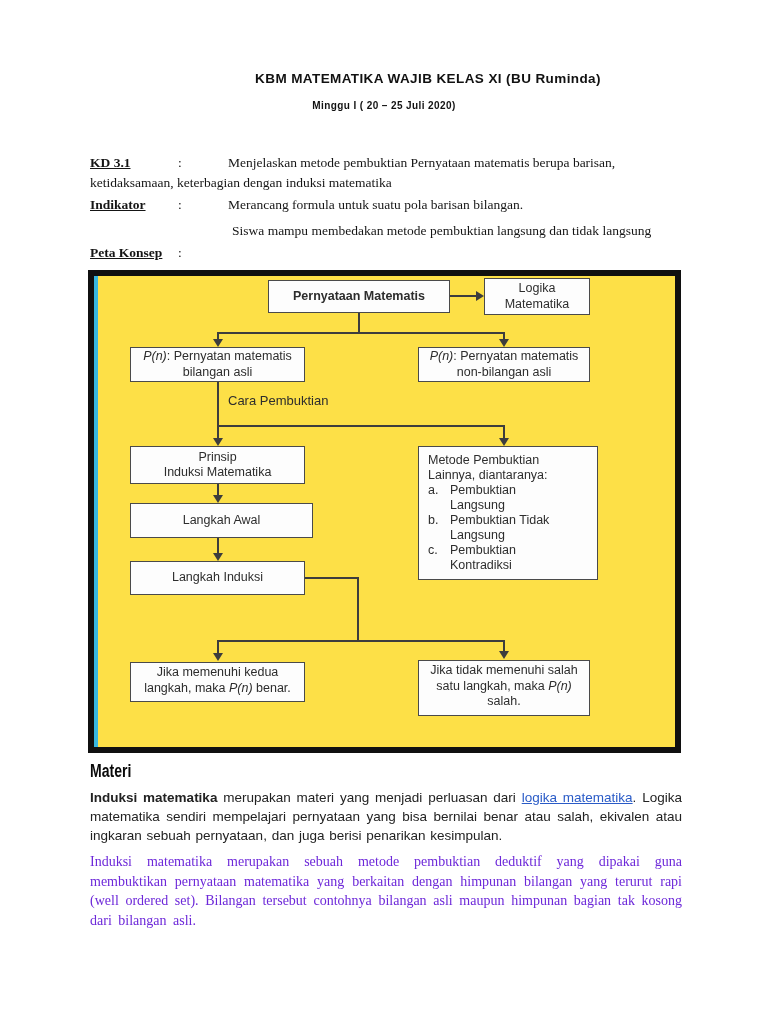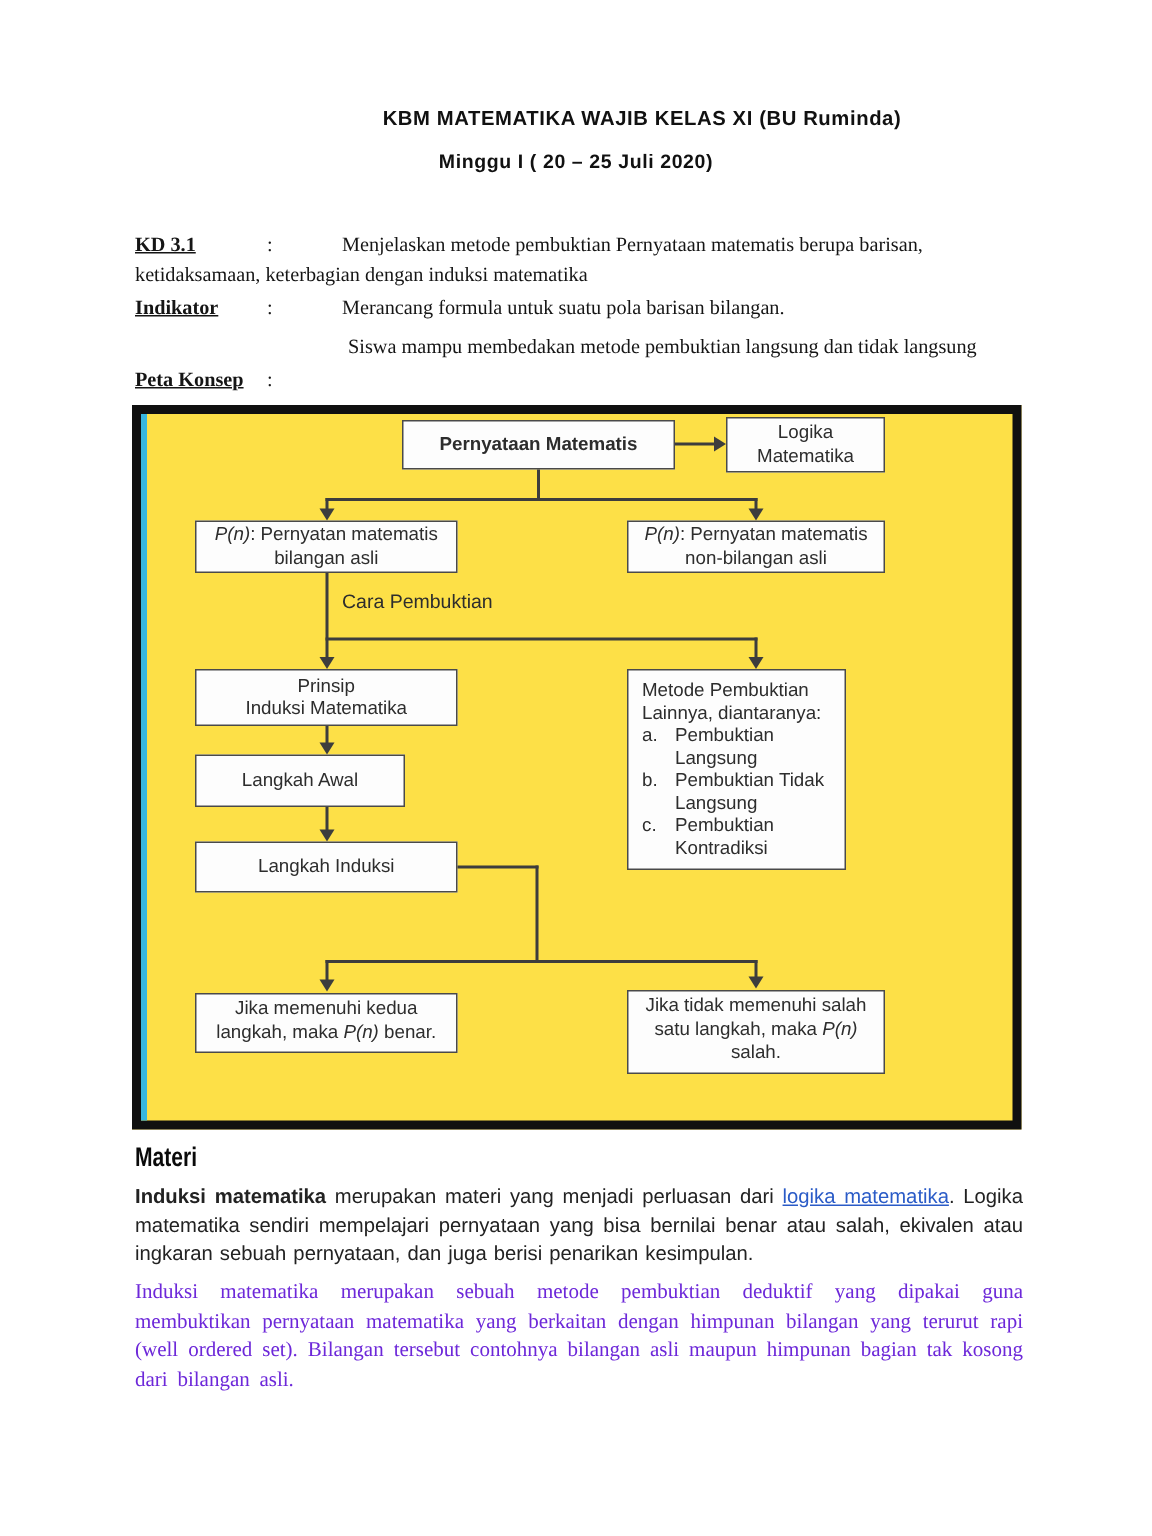--- a/index.html
+++ b/index.html
@@ -2,21 +2,21 @@
 <html><head>
 <meta charset="utf-8">
 <style>
   html,body{margin:0;padding:0;background:#ffffff;}
   .page{position:relative;width:768px;height:1024px;background:#ffffff;overflow:hidden;
         font-family:"Liberation Sans",sans-serif;color:#1b1b1b;}
   .abs{position:absolute;}
 
   
   .title{top:71px;left:0;width:768px;text-align:center;font-weight:bold;font-size:13.5px;letter-spacing:.4px;color:#111;padding-left:44px;}
-  .subtitle{top:100px;left:0;width:768px;text-align:center;font-weight:bold;font-size:13px;letter-spacing:.4px;color:#111;}
+  .subtitle{top:100px;left:0;width:768px;text-align:center;font-weight:bold;font-size:10px;letter-spacing:.4px;color:#111;}
 
   
   .meta{font-family:"Liberation Serif",serif;font-size:13.5px;color:#151515;white-space:nowrap;}
   .meta b{font-weight:bold;text-decoration:underline;}
   .mrowline{left:90px;width:640px;height:18px;}
   .mcol0{position:absolute;left:0;top:0;}
   .mcol1{position:absolute;left:88px;top:0;}
   .mcol2{position:absolute;left:138px;top:0;}
 
   
@@ -93,29 +93,29 @@
     <div class="node" style="left:324px;top:71px;width:172px;height:35px;">
       <div><span class="ital">P(n)</span><span>: Pernyatan matematis</span></div>
       <div>non-bilangan asli</div>
     </div>
 
     <div class="node" style="left:36px;top:170px;width:175px;height:38px;">
       <div>Prinsip</div>
       <div>Induksi Matematika</div>
     </div>
 
-    <div class="node" style="left:36px;top:227px;width:140px;height:35px;">
+    <div class="node" style="left:36px;top:227px;width:183px;height:35px;">
       <div>Langkah Awal</div>
     </div>
 
     <div class="node" style="left:36px;top:285px;width:175px;height:34px;">
       <div>Langkah Induksi</div>
     </div>
 
-    <div class="node metodebox" style="left:324px;top:170px;width:146px;height:134px;">
+    <div class="node metodebox" style="left:324px;top:170px;width:180px;height:134px;">
       <div>Metode Pembuktian</div>
       <div>Lainnya, diantaranya:</div>
       <div class="mrow">
         <span class="mmark">a.</span>
         <span class="mtext">Pembuktian Langsung</span>
       </div>
       <div class="mrow">
         <span class="mmark">b.</span>
         <span class="mtext">Pembuktian Tidak Langsung</span>
       </div>

